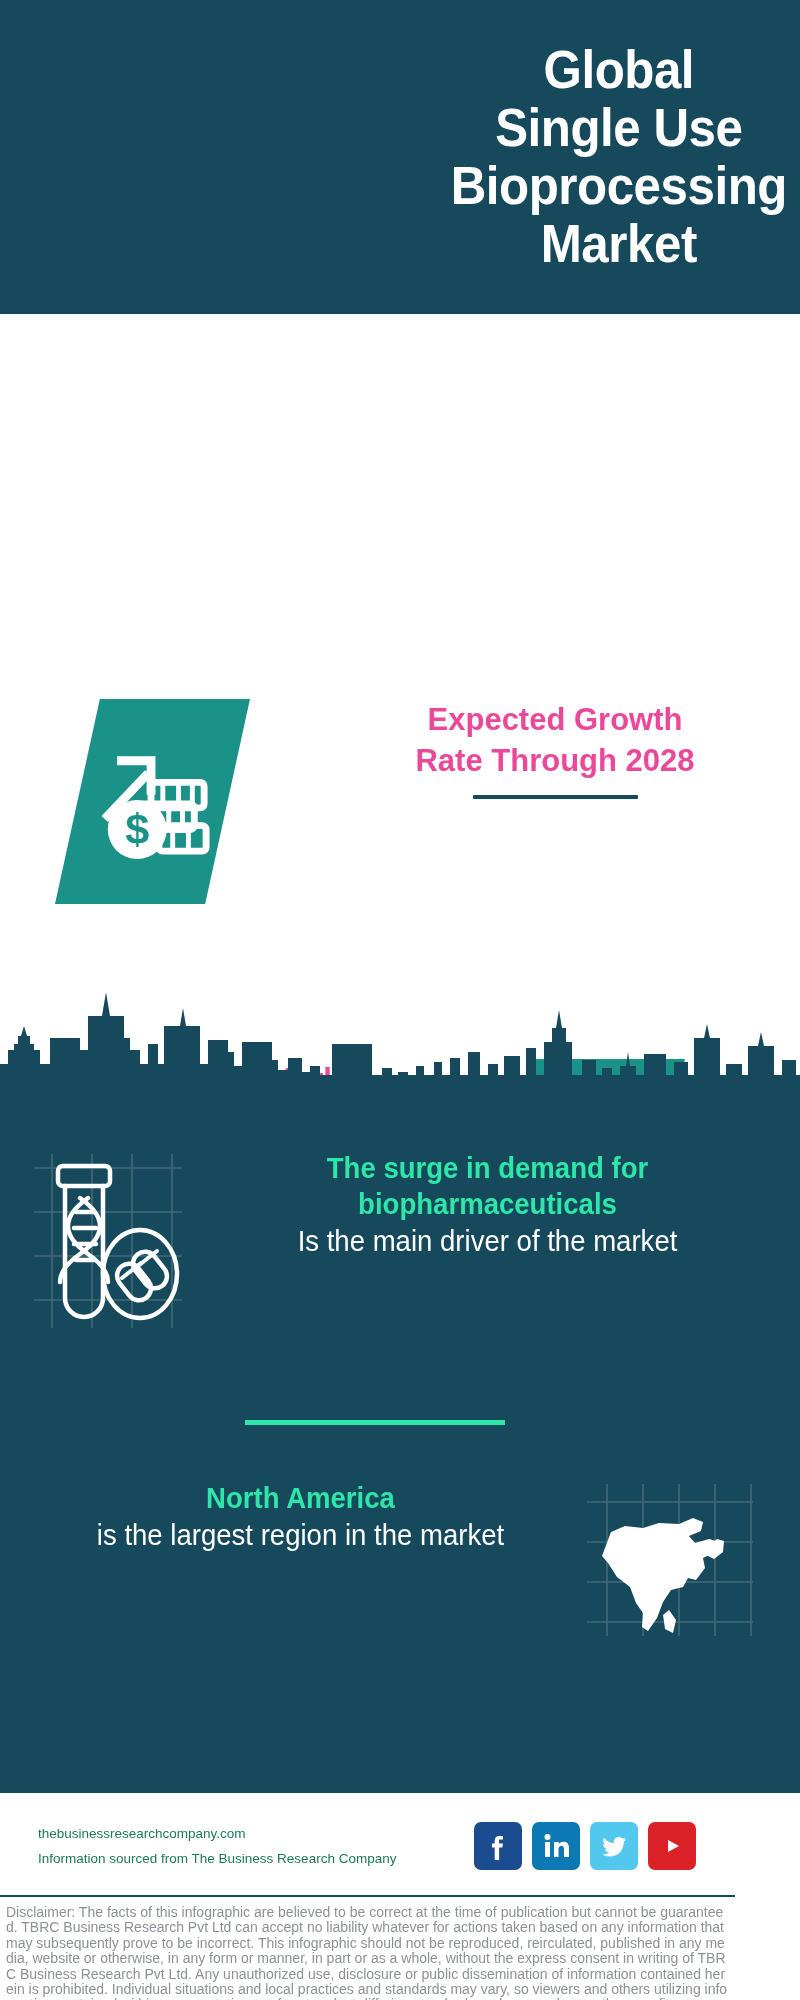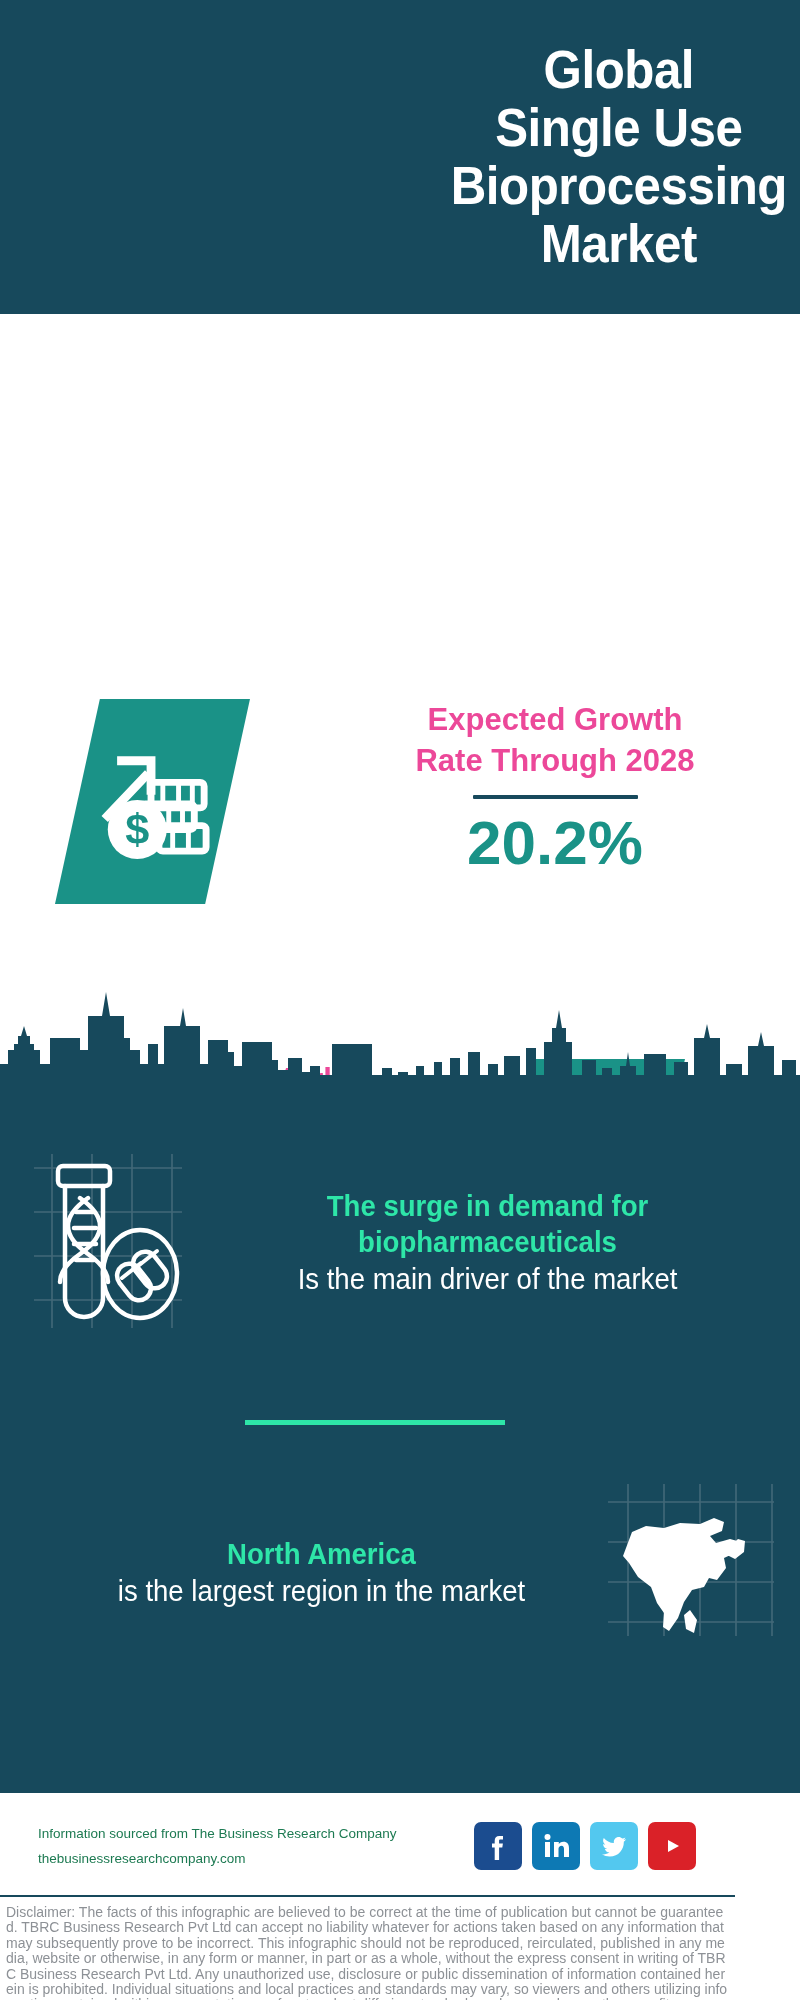--- a/index.html
+++ b/index.html
@@ -67,38 +67,38 @@
 
   
   .dark-panel{
     position:absolute;left:0;top:1075px;width:800px;height:715px;background:#17495c;
   }
   .skyline{
     position:absolute;left:0;top:980px;width:800px;height:110px;display:block;
   }
 
   .fact{
-    position:absolute;display:flex;align-items:center;
+    position:absolute;display:flex;align-items:flex-start;
   }
   .fact-1{left:30px;top:1150px;width:740px;}
   .fact-icon{width:175px;height:185px;flex:none;position:relative;}
   .fact-icon svg{position:absolute;left:0;top:0;}
   .fact-text{flex:1;text-align:center;padding:0 10px;}
   .fact-hl{
     color:#2ee6a8;font-size:29px;line-height:36px;font-weight:bold;
     transform:scaleX(0.95);
   }
   .fact-sub{
     color:#ffffff;font-size:29px;line-height:38px;font-weight:normal;
     transform:scaleX(0.95);
   }
   .rule-green{
     position:absolute;left:245px;top:1420px;width:260px;height:5px;background:#2ee6a8;
   }
-  .fact-2{left:39px;top:1480px;width:740px;flex-direction:row-reverse;}
+  .fact-2{left:18px;top:1480px;width:740px;flex-direction:row-reverse;}
   .fact-2 .fact-text{text-align:center;}
 
   
   .footer{
     position:absolute;left:0;top:1790px;width:800px;height:105px;background:#ffffff;
     border-top:3px solid #17495c;
     display:flex;align-items:center;
   }
   .footer-credit{
     margin-left:38px;width:420px;
@@ -147,21 +147,20 @@
         <rect x="66" y="84" width="48" height="26" rx="4" stroke="#fff" stroke-width="7" fill="none"></rect>
         <path d="M80 84 v26 M96 84 v26" stroke="#fff" stroke-width="5"></path>
         <circle cx="44" cy="88" r="30" fill="#fff"></circle>
         <text x="44" y="103" font-family="Liberation Sans, sans-serif" font-size="44" font-weight="bold" fill="#1a9287" text-anchor="middle">$</text>
       </svg>
     </div>
     <div class="stat1-text">
       <div class="stat-label">Expected Growth
 Rate Through 2028</div>
       <div class="rule-dark"></div>
-      <div class="stat-value-teal">20.2%</div>
     </div>
 
     <div class="para para-2">
       <svg width="112" height="112" viewBox="0 0 120 120" fill="none" stroke="#fff" stroke-width="4.5">
         <path d="M8 52 L30 30 L48 46 L74 16" stroke-linecap="round" fill="none"></path>
         <path d="M58 14 L76 12 L74 30" fill="none" stroke-linecap="round"></path>
         <rect x="10" y="56" width="17" height="20" fill="none"></rect>
         <rect x="33" y="42" width="17" height="34" fill="none"></rect>
         <rect x="56" y="30" width="17" height="46" fill="none"></rect>
         <circle cx="48" cy="84" r="30" fill="none"></circle>
@@ -231,22 +230,22 @@
       </svg>
     </div>
     <div class="fact-text">
       <div class="fact-hl">North America</div>
       <div class="fact-sub">is the largest region in the market</div>
     </div>
   </div>
 
   <div class="footer">
     <div class="footer-credit">
+      <div>thebusinessresearchcompany.com</div>
       <div>Information sourced from The Business Research Company</div>
-      <div>thebusinessresearchcompany.com</div>
     </div>
     <div class="socials">
       <div class="social s-fb">
         <svg width="30" height="30" viewBox="0 0 30 30">
           <path fill="#fff" d="M19.5 5h-3.2c-3 0-4.6 1.8-4.6 4.8v2.6H9v4h2.7V29h4.4V16.4h3.2l.6-4h-3.8V10c0-.9.3-1.4 1.5-1.4h2.4V5z"></path>
         </svg>
       </div>
       <div class="social s-li">
         <svg width="30" height="30" viewBox="0 0 30 30">
           <rect x="4" y="11" width="5" height="15" fill="#fff"></rect>

